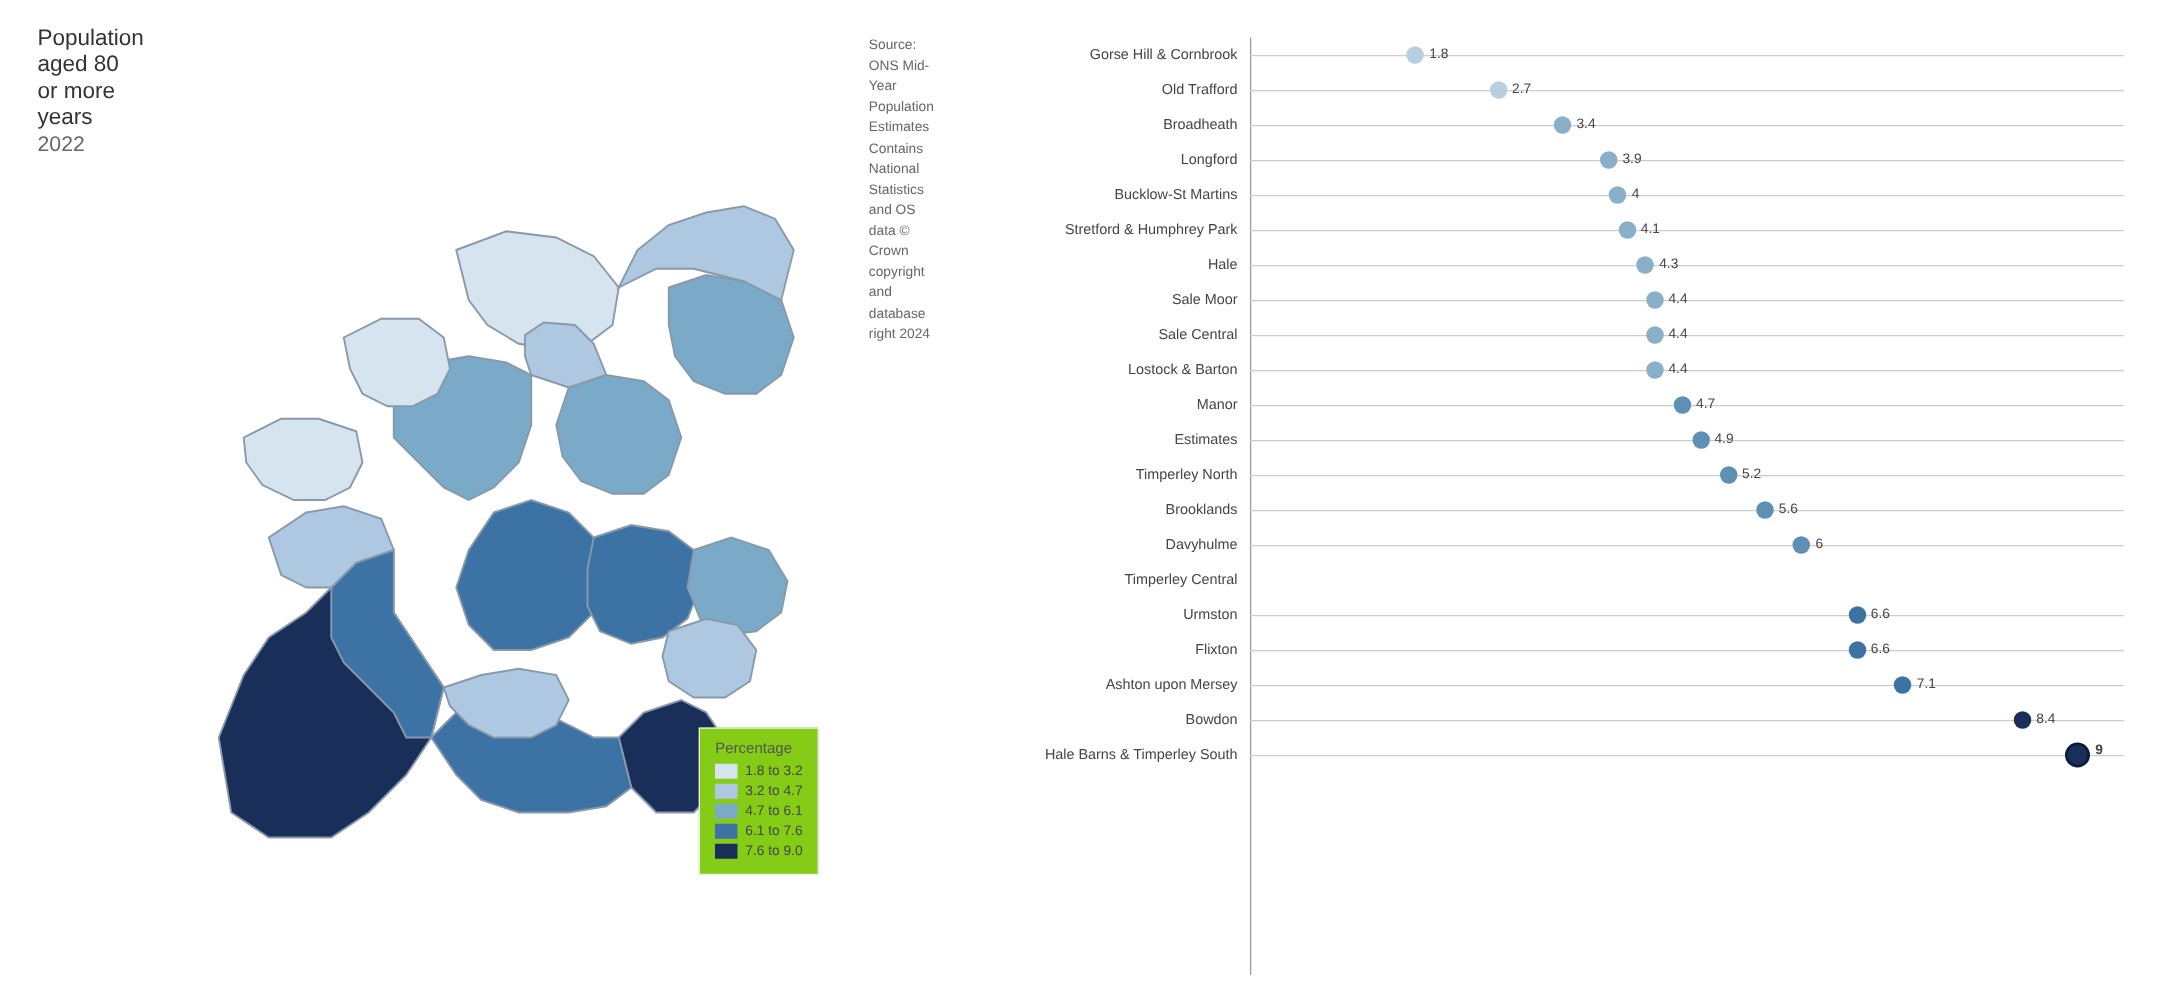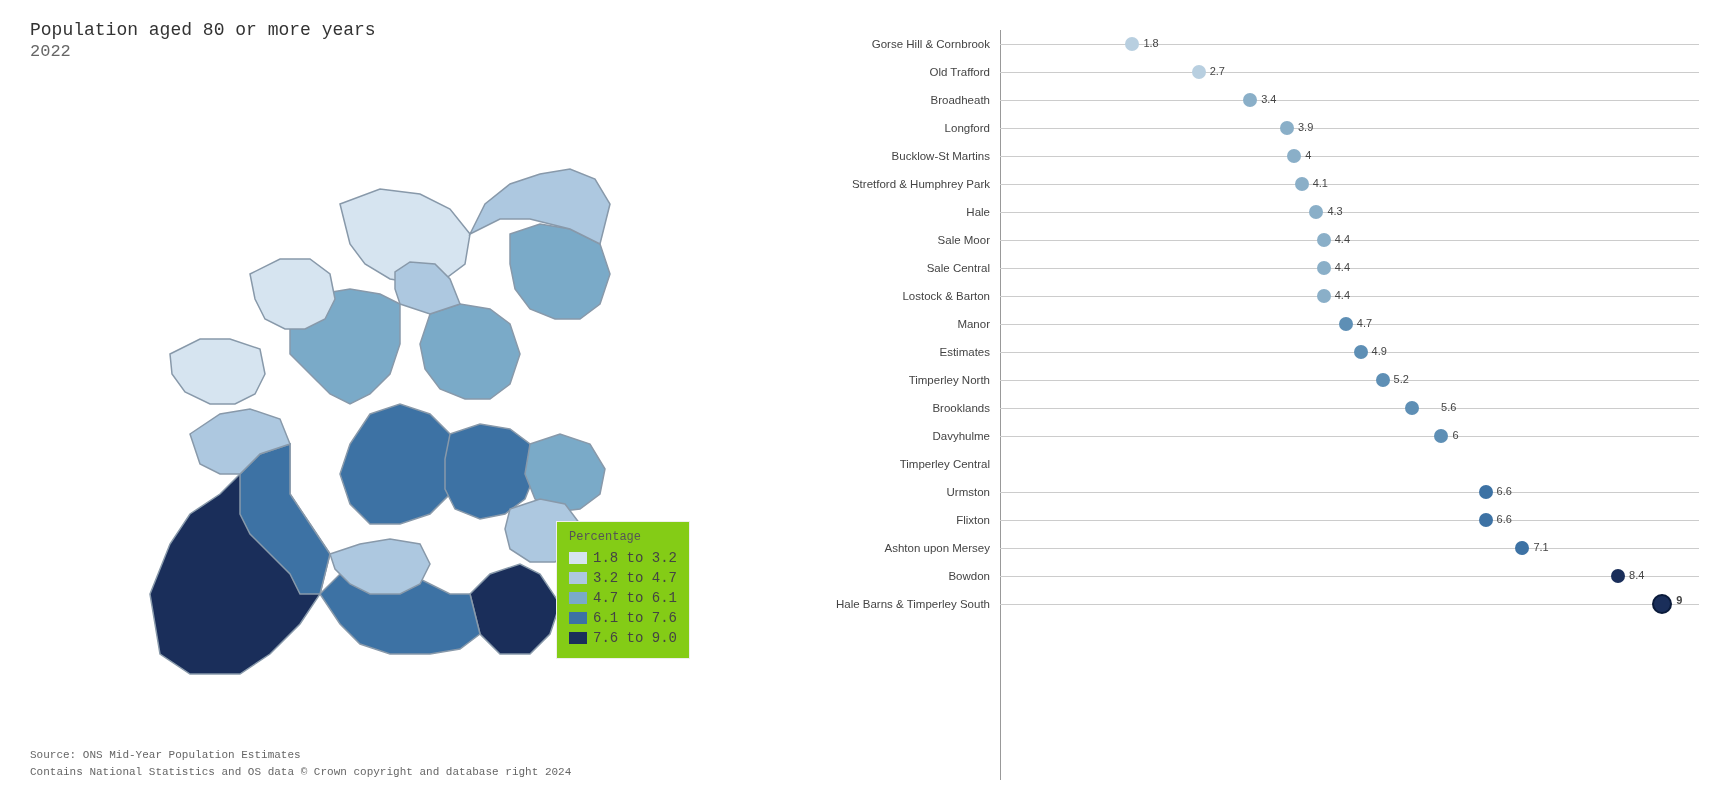--- a/index.html
+++ b/index.html
@@ -14,22 +14,21 @@
     .container {
       display: flex;
       width: 1729px;
       height: 795px;
       padding: 20px 30px 15px 30px;
     }
     .left-panel {
       width: 700px;
       flex-shrink: 0;
       display: flex;
-      flex-direction: column;
-      font-family: Liberation Mono, monospace;
+      flex-direction: row;
     }
     .title-section {
       margin-bottom: 8px;
     }
     .main-title {
       font-size: 18px;
       font-weight: 400;
       color: #333;
     }
     .subtitle {
@@ -58,21 +57,21 @@
     }
     .legend-title {
       font-size: 12px;
       color: #555;
       margin-bottom: 6px;
     }
     .legend-item {
       display: flex;
       align-items: center;
       margin-bottom: 4px;
-      font-size: 14px;
+      font-size: 11px;
       color: #444;
     }
     .legend-color {
       width: 18px;
       height: 12px;
       margin-right: 6px;
       flex-shrink: 0;
     }
     .source-section {
       font-size: 11px;
@@ -367,21 +366,21 @@
               <div class="row-dot-container" style="left: calc(54.7368% - 7px);">
                 <div class="row-dot" style="width: 14px; height: 14px; background: rgb(94, 143, 181); border: none;"></div>
                 <span class="row-value">5.2</span>
               </div>
             </div>
           </div>
           <div class="chart-row">
             <div class="row-label">Brooklands</div>
             <div class="row-line-area">
               <div class="row-line"></div>
-              <div class="row-dot-container" style="left: calc(58.9474% - 7px); gap: 18px;">
+              <div class="row-dot-container" style="left: calc(58.9474% - 7px);">
                 <div class="row-dot" style="width: 14px; height: 14px; background: rgb(94, 143, 181); border: none;"></div>
                 <span class="row-value">5.6</span>
               </div>
             </div>
           </div>
           <div class="chart-row">
             <div class="row-label">Davyhulme</div>
             <div class="row-line-area">
               <div class="row-line"></div>
               <div class="row-dot-container" style="left: calc(63.1579% - 7px);">

